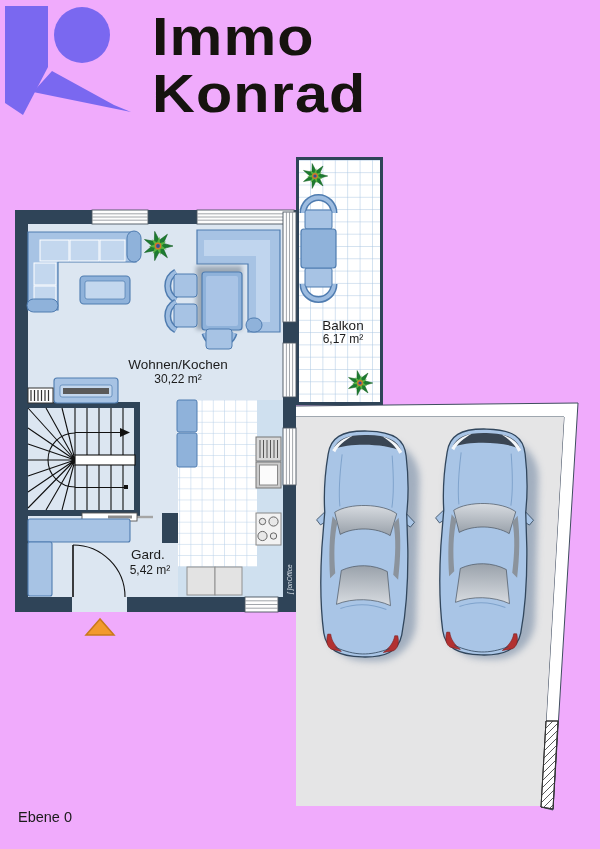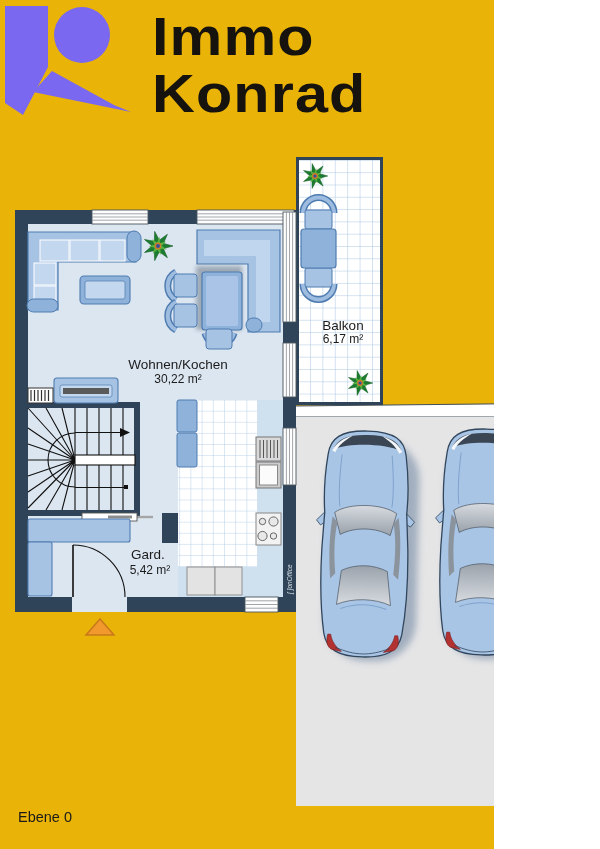--- a/index.html
+++ b/index.html
@@ -1,16 +1,16 @@
 <!DOCTYPE html>
 <html><head>
 <meta charset="utf-8">
 <style>
   html,body{margin:0;padding:0;background:#ffffff;}
-  .page{position:relative;width:494px;height:849px;background:#eab308;overflow:hidden;
+  .page{position:relative;width:600px;height:849px;background:#f0abfc;overflow:hidden;
         font-family:"Liberation Sans",sans-serif;}
   svg text{font-family:"Liberation Sans",sans-serif;}
   .room-name{font-size:13.5px;fill:#1b1b1b;}
   .room-area{font-size:12px;fill:#1b1b1b;}
   .level{font-size:14.5px;fill:#1b1b1b;}
   .brand{font-weight:bold;fill:#16130f;font-size:53px;letter-spacing:1px;}
   .wm{font-size:6.5px;fill:#dfe7ee;opacity:.95;font-style:italic;}
 </style>
 </head>
 <body>

